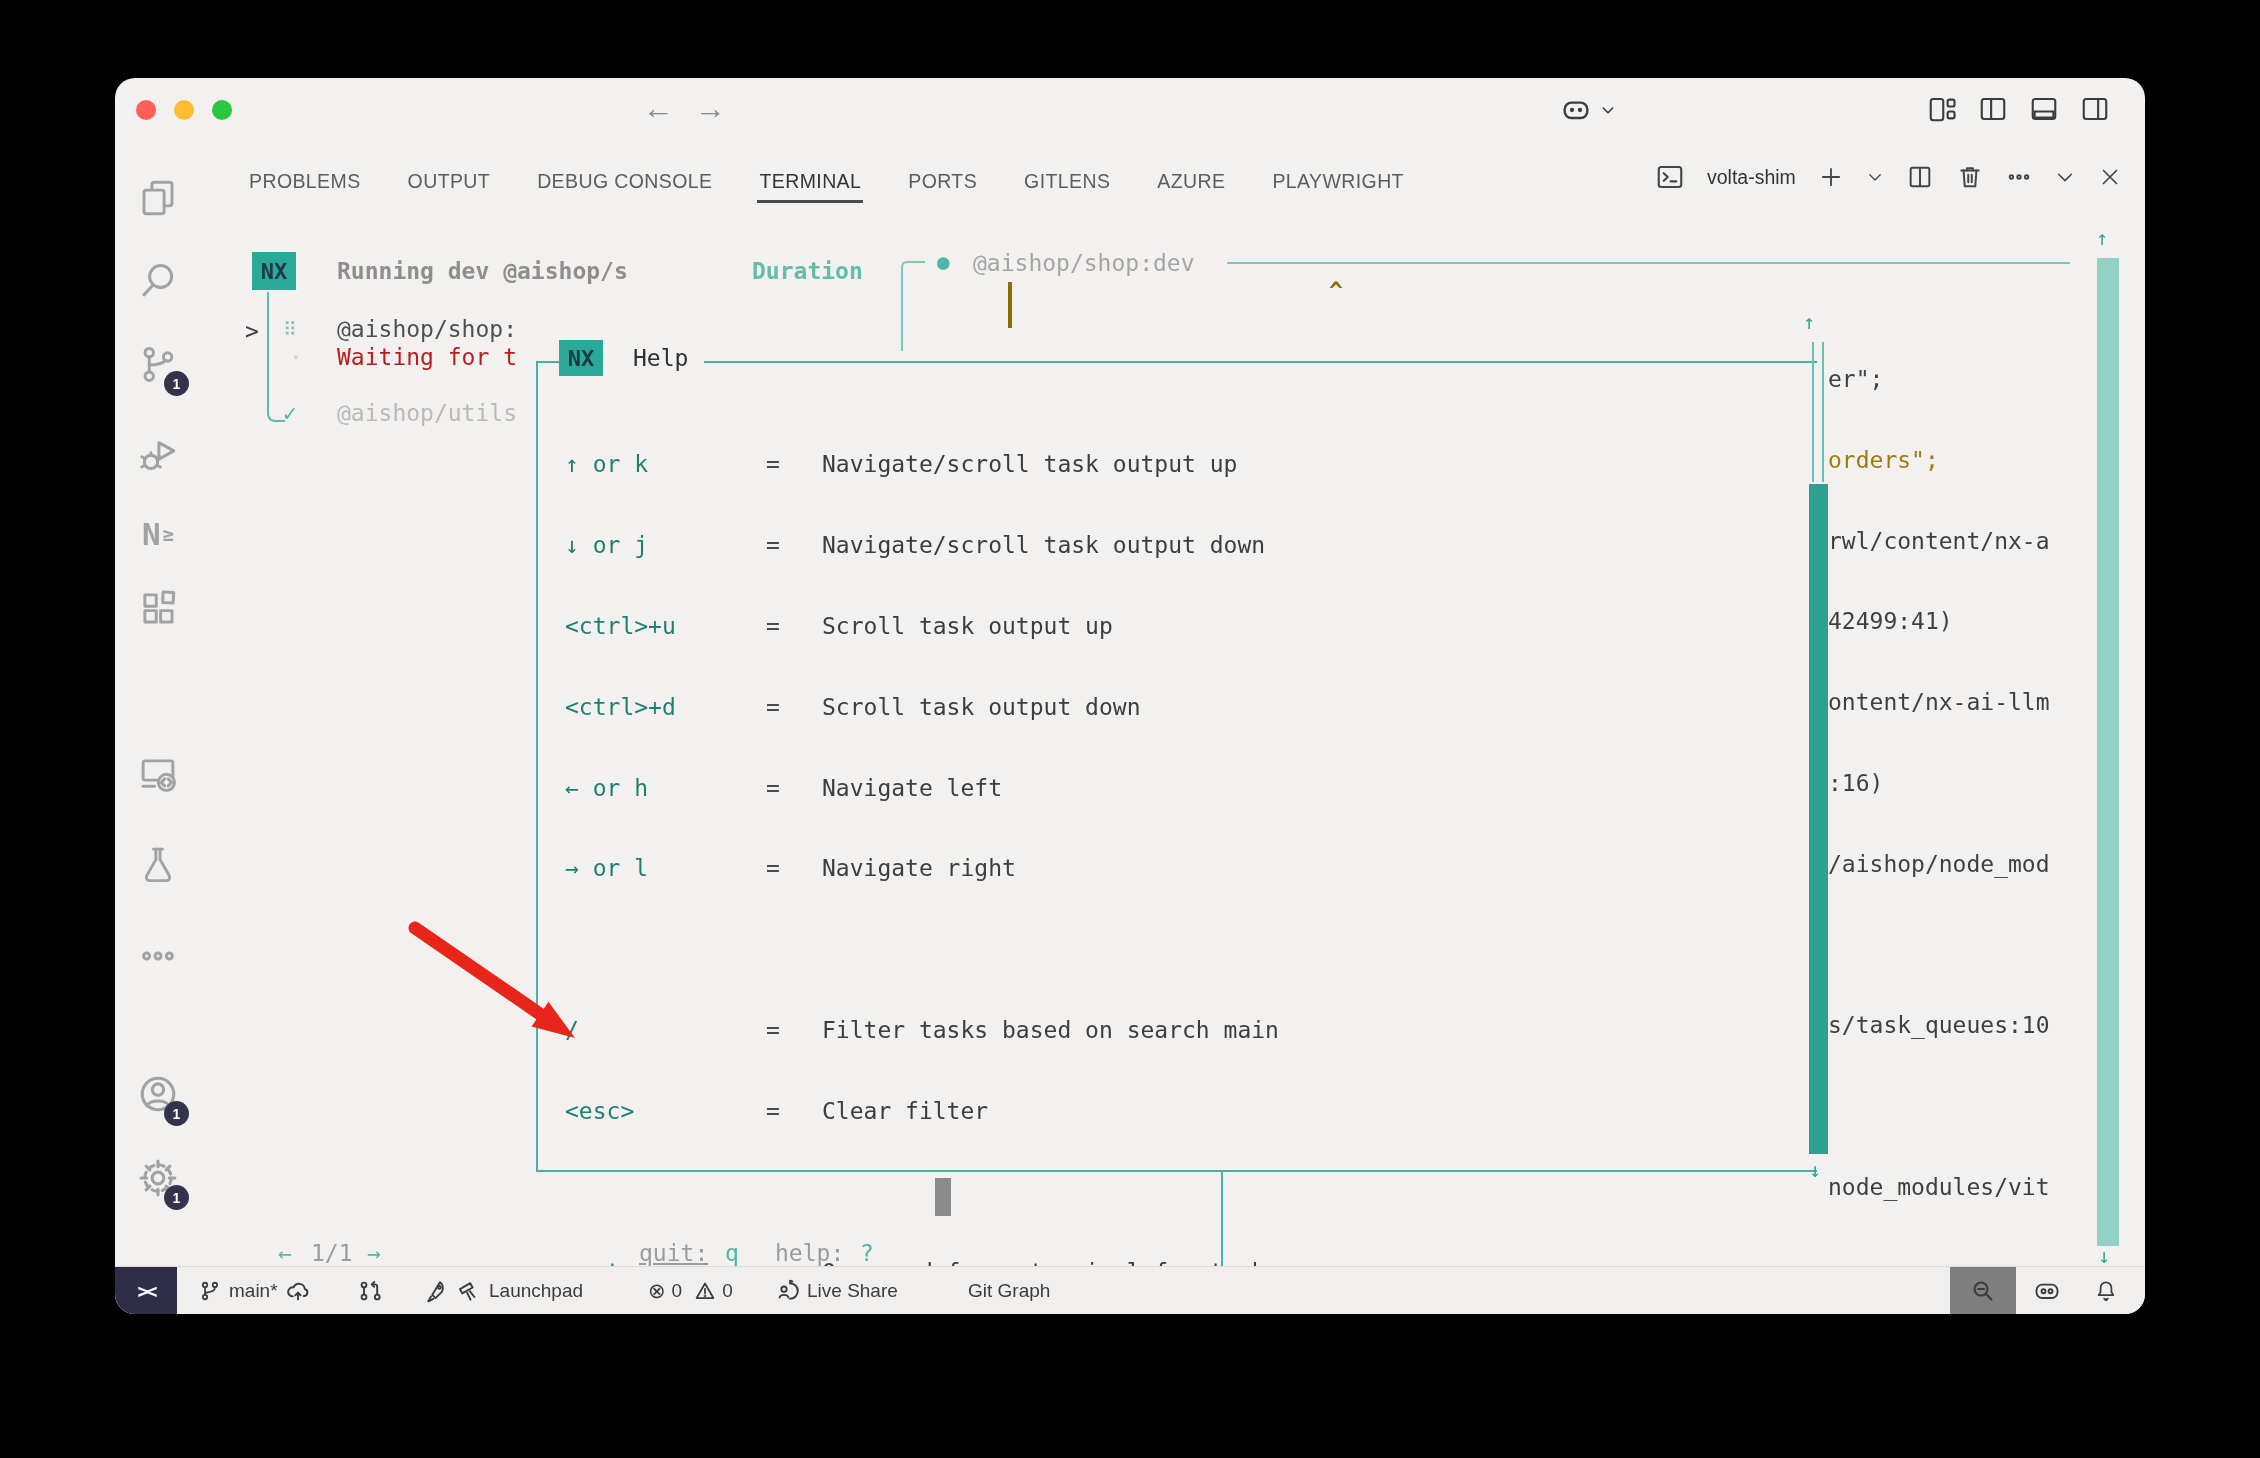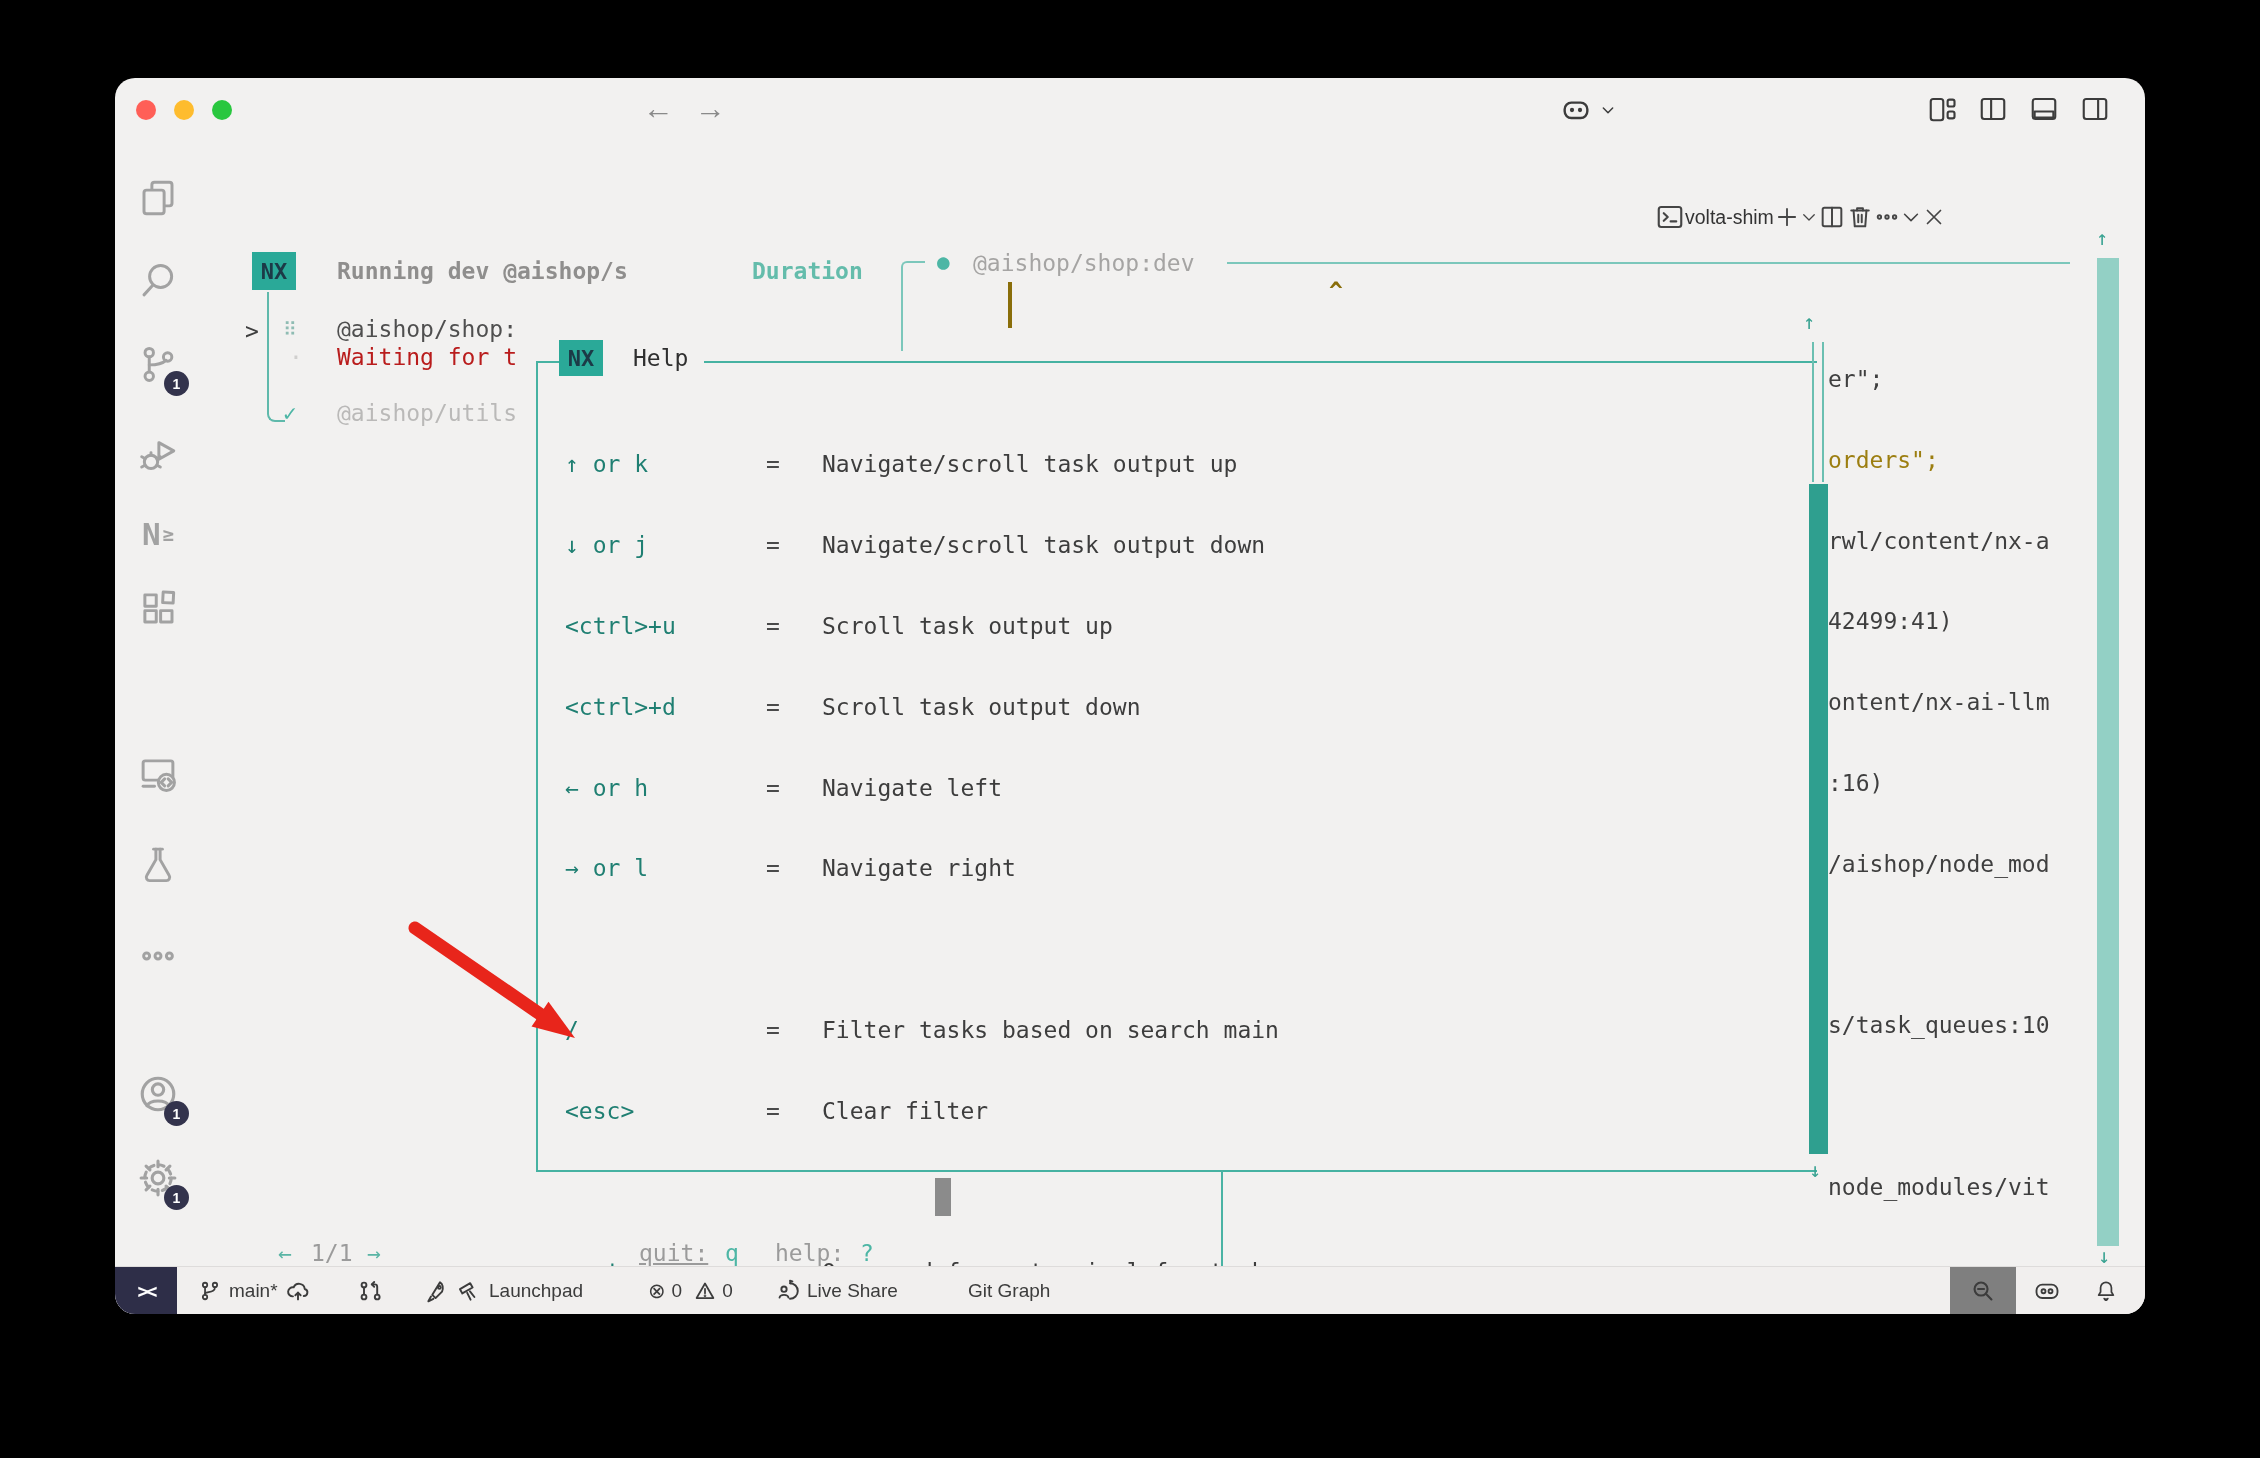--- a/index.html
+++ b/index.html
@@ -16,21 +16,21 @@
               background:#e6e4e3;border:1px solid #d5d3d2;display:flex;align-items:center;
               justify-content:center;gap:9px;color:#3c3c3c;font-size:24px;}
   .ticon svg{display:block;}
   .titlebar-right{position:absolute;left:1445px;top:16px;display:flex;align-items:center;gap:8px;}
   .layout-icons{position:absolute;left:1812px;top:16px;display:flex;gap:21px;}
   
   .tabs{position:absolute;left:134px;top:90px;display:flex;gap:47px;}
   .tab{font-size:19.5px;color:#5d5d5d;letter-spacing:.4px;position:relative;line-height:26px;cursor:default;}
   .tab.active{color:#333;}
   .tab.active::after{content:"";position:absolute;left:-2px;right:-2px;bottom:-9px;height:3px;background:#4a4a4a;}
-  .panel-controls{position:absolute;left:1540px;top:84px;display:flex;align-items:center;color:#454545;margin-top:40px;}
+  .panel-controls{position:absolute;left:1540px;top:84px;display:flex;align-items:center;gap:22px;color:#454545;}
   .panel-controls .lbl{font-size:19.5px;color:#333;}
   
   .term{font-family:"DejaVu Sans Mono",monospace;font-size:23px;white-space:pre;}
   .nxbadge{position:absolute;background:#2aa998;color:#1c3a47;font-family:"DejaVu Sans Mono",monospace;
            font-weight:bold;font-size:22px;display:flex;align-items:center;justify-content:center;text-align:right;}
   .helpbox{position:absolute;left:421px;top:283px;width:1279px;height:807px;
            border-left:2px solid #46b2a2;border-top:2px solid #46b2a2;border-bottom:2px solid #46b2a2;}
   .helphead{position:absolute;left:444px;top:262px;background:#f2f1f0;display:flex;align-items:center;
             gap:30px;padding-right:16px;}
   .hrows{position:absolute;left:450px;top:320px;width:1250px;}
@@ -108,20 +108,30 @@
           </svg>
       </span>
       <span class="ticon">
         <svg width="30" height="30" viewBox="0 0 24 24">
             <rect x="3" y="4" width="18" height="16" rx="2"></rect>
             <path d="M14.5 4v16"></path>
           </svg>
       </span>
     </div>
 
+    <div class="tabs">
+      <div class="tab">PROBLEMS</div>
+      <div class="tab">OUTPUT</div>
+      <div class="tab">DEBUG CONSOLE</div>
+      <div class="tab active">TERMINAL</div>
+      <div class="tab">PORTS</div>
+      <div class="tab">GITLENS</div>
+      <div class="tab">AZURE</div>
+      <div class="tab">PLAYWRIGHT</div>
+    </div>
 
     <div class="panel-controls pcs">
       <span class="ticon">
         <svg width="30" height="30" viewBox="0 0 24 24">
             <rect x="3" y="4" width="18" height="16" rx="2"></rect>
             <path d="M7 9l3.2 3L7 15"></path>
             <path d="M12.5 15.5H17"></path>
           </svg>
       </span>
       <span class="lbl">volta-shim</span>

